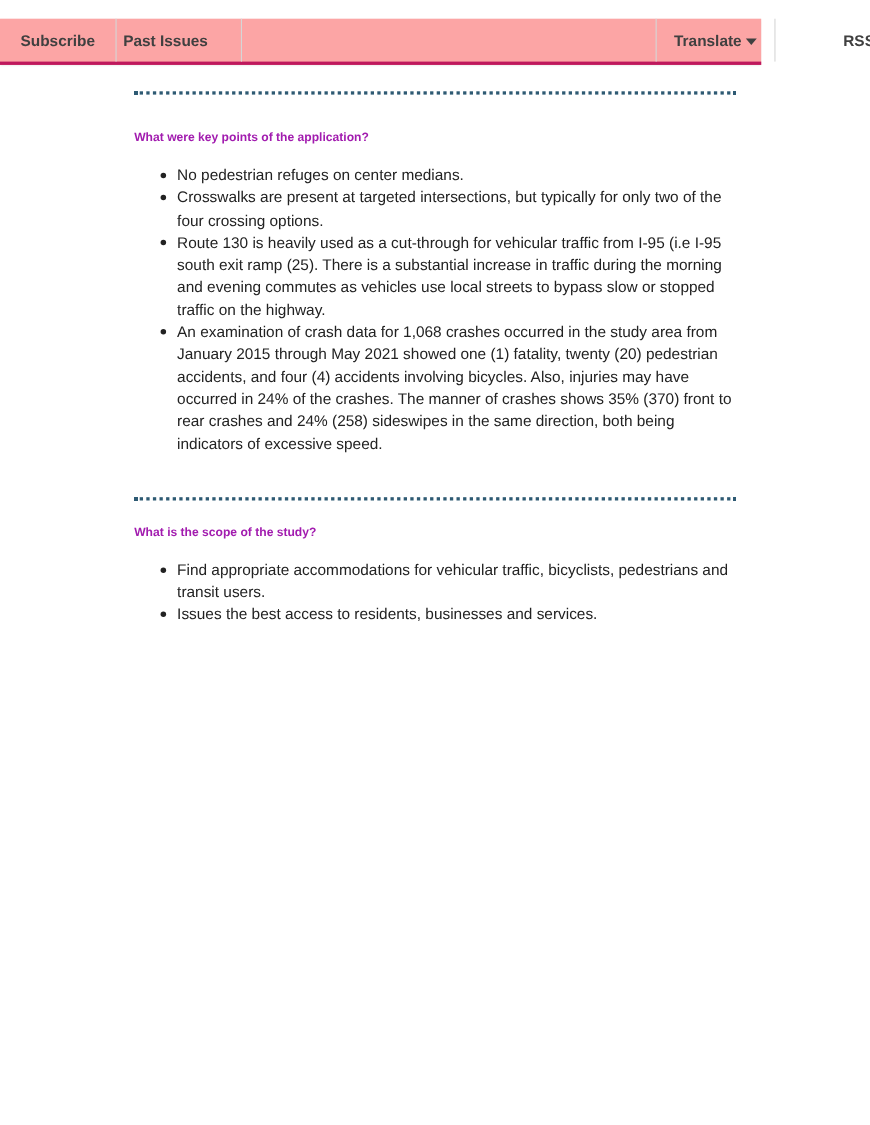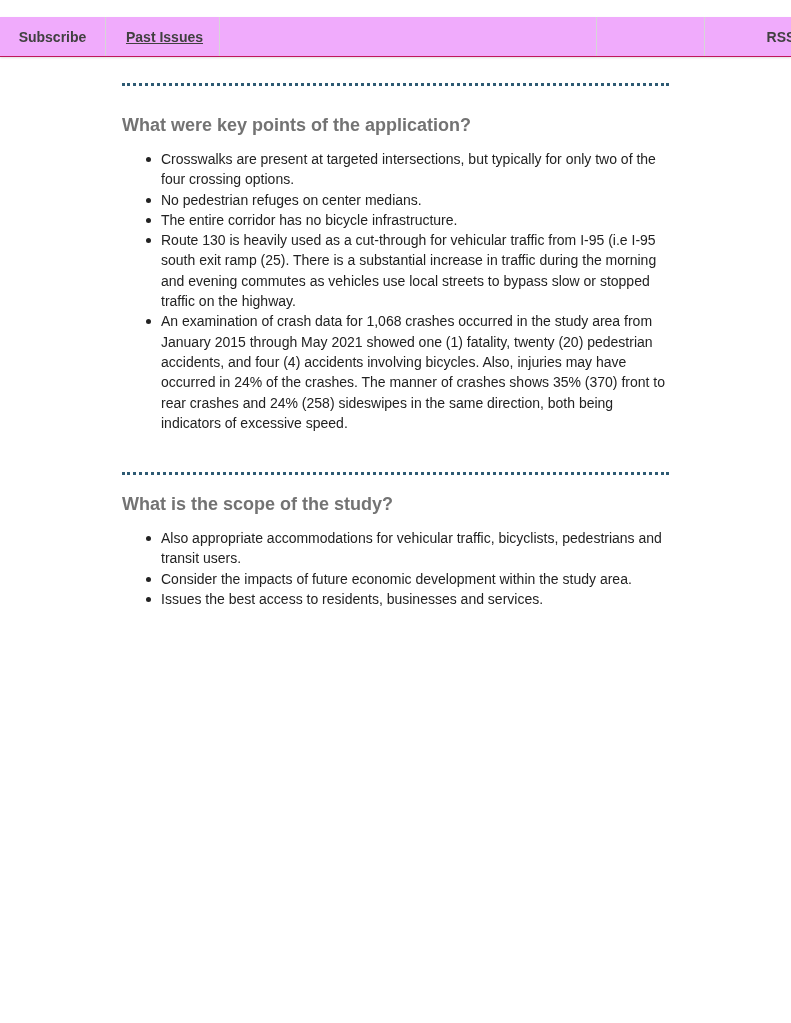--- a/index.html
+++ b/index.html
@@ -12,25 +12,25 @@
     height: 1023px;
     position: relative;
     overflow: hidden;
     font-family: "Liberation Sans", sans-serif;
     color: #222222;
   }
   .topbar {
     position: absolute;
     left: 0;
     top: 17px;
-    width: 791px;
+    width: 692px;
     height: 39px;
-    border-bottom: 1px solid #be185d;
+    border-bottom: 3px solid #be185d;
     box-shadow: 0 1px 2px rgba(0,0,0,0.12);
-    background: #f0abfc;
+    background: #fca5a5;
   }
   .nav-item {
     position: absolute;
     top: 0;
     height: 39px;
     line-height: 40px;
     font-size: 14px;
     font-weight: bold;
     color: #404040;
     text-align: center;
@@ -60,23 +60,23 @@
     top: 83px;
     width: 548px;
   }
   .divider {
     height: 0;
     border-top: 3px dotted #2e5a73;
     width: 547px;
     margin: 0;
   }
   h3 {
-    font-size: 18px;
+    font-size: 11px;
     font-weight: bold;
-    color: #737373;
+    color: #a21caf;
     margin: 0;
     line-height: 18px;
   }
   ul {
     margin: 0;
     padding-left: 39px;
     list-style: none;
   }
   li {
     position: relative;
@@ -99,41 +99,42 @@
   .divider2 { margin-top: 39px; }
   .sec2-title { margin-top: 20px; }
   .sec2-list { margin-top: 15px; }
 </style>
 </head>
 <body>
 
 <div class="topbar">
   <a class="nav-item" style="left:0; width:105px;">Subscribe</a>
   <div class="nav-sep" style="left:105px;"></div>
-  <a class="nav-item" style="left:108px; width:113px;text-decoration:underline;">Past Issues</a>
+  <a class="nav-item" style="left:94px; width:113px;">Past Issues</a>
   <div class="nav-sep" style="left:219px;"></div>
 
   <div class="nav-sep" style="left:596px;"></div>
+  <a class="nav-item" style="left:597px; width:107px;">
+    <span>Translate</span><span class="caret"></span>
+  </a>
   <div class="nav-sep" style="left:704px;"></div>
   <a class="nav-item" style="left:747px; width:68px;">RSS</a>
 </div>
 
 <div class="content">
   <div class="divider" style="border-top-color: rgb(46, 90, 115);"></div>
 
   <h3 class="sec1-title">What were key points of the application?</h3>
   <ul class="sec1-list">
+    <li>No pedestrian refuges on center medians.</li>
     <li>Crosswalks are present at targeted intersections, but typically for only two of the four crossing options.</li>
-    <li>No pedestrian refuges on center medians.</li>
-    <li>The entire corridor has no bicycle infrastructure.</li>
     <li>Route 130 is heavily used as a cut-through for vehicular traffic from I-95 (i.e  I-95 south exit ramp (25). There is a substantial increase in traffic during the morning and evening commutes as vehicles use local streets to bypass slow or stopped traffic on the highway.</li>
     <li>An examination of crash data for 1,068 crashes occurred in the study area from January 2015 through May 2021 showed one (1) fatality, twenty (20) pedestrian accidents, and four (4) accidents involving bicycles. Also, injuries may have occurred in 24% of the crashes. The manner of crashes shows 35% (370) front to rear crashes and 24% (258) sideswipes in the same direction, both being indicators of excessive speed.</li>
   </ul>
 
   <div class="divider divider2" style="border-top-color: rgb(46, 90, 115);"></div>
 
   <h3 class="sec2-title">What is the scope of the study?</h3>
   <ul class="sec2-list">
-    <li>Also appropriate accommodations for vehicular traffic, bicyclists, pedestrians and transit users.</li>
-    <li>Consider the impacts of future economic development within the study area.</li>
+    <li>Find appropriate accommodations for vehicular traffic, bicyclists, pedestrians and transit users.</li>
     <li>Issues the best access to residents, businesses and services.</li>
   </ul>
 </div>
 
 </body></html>

